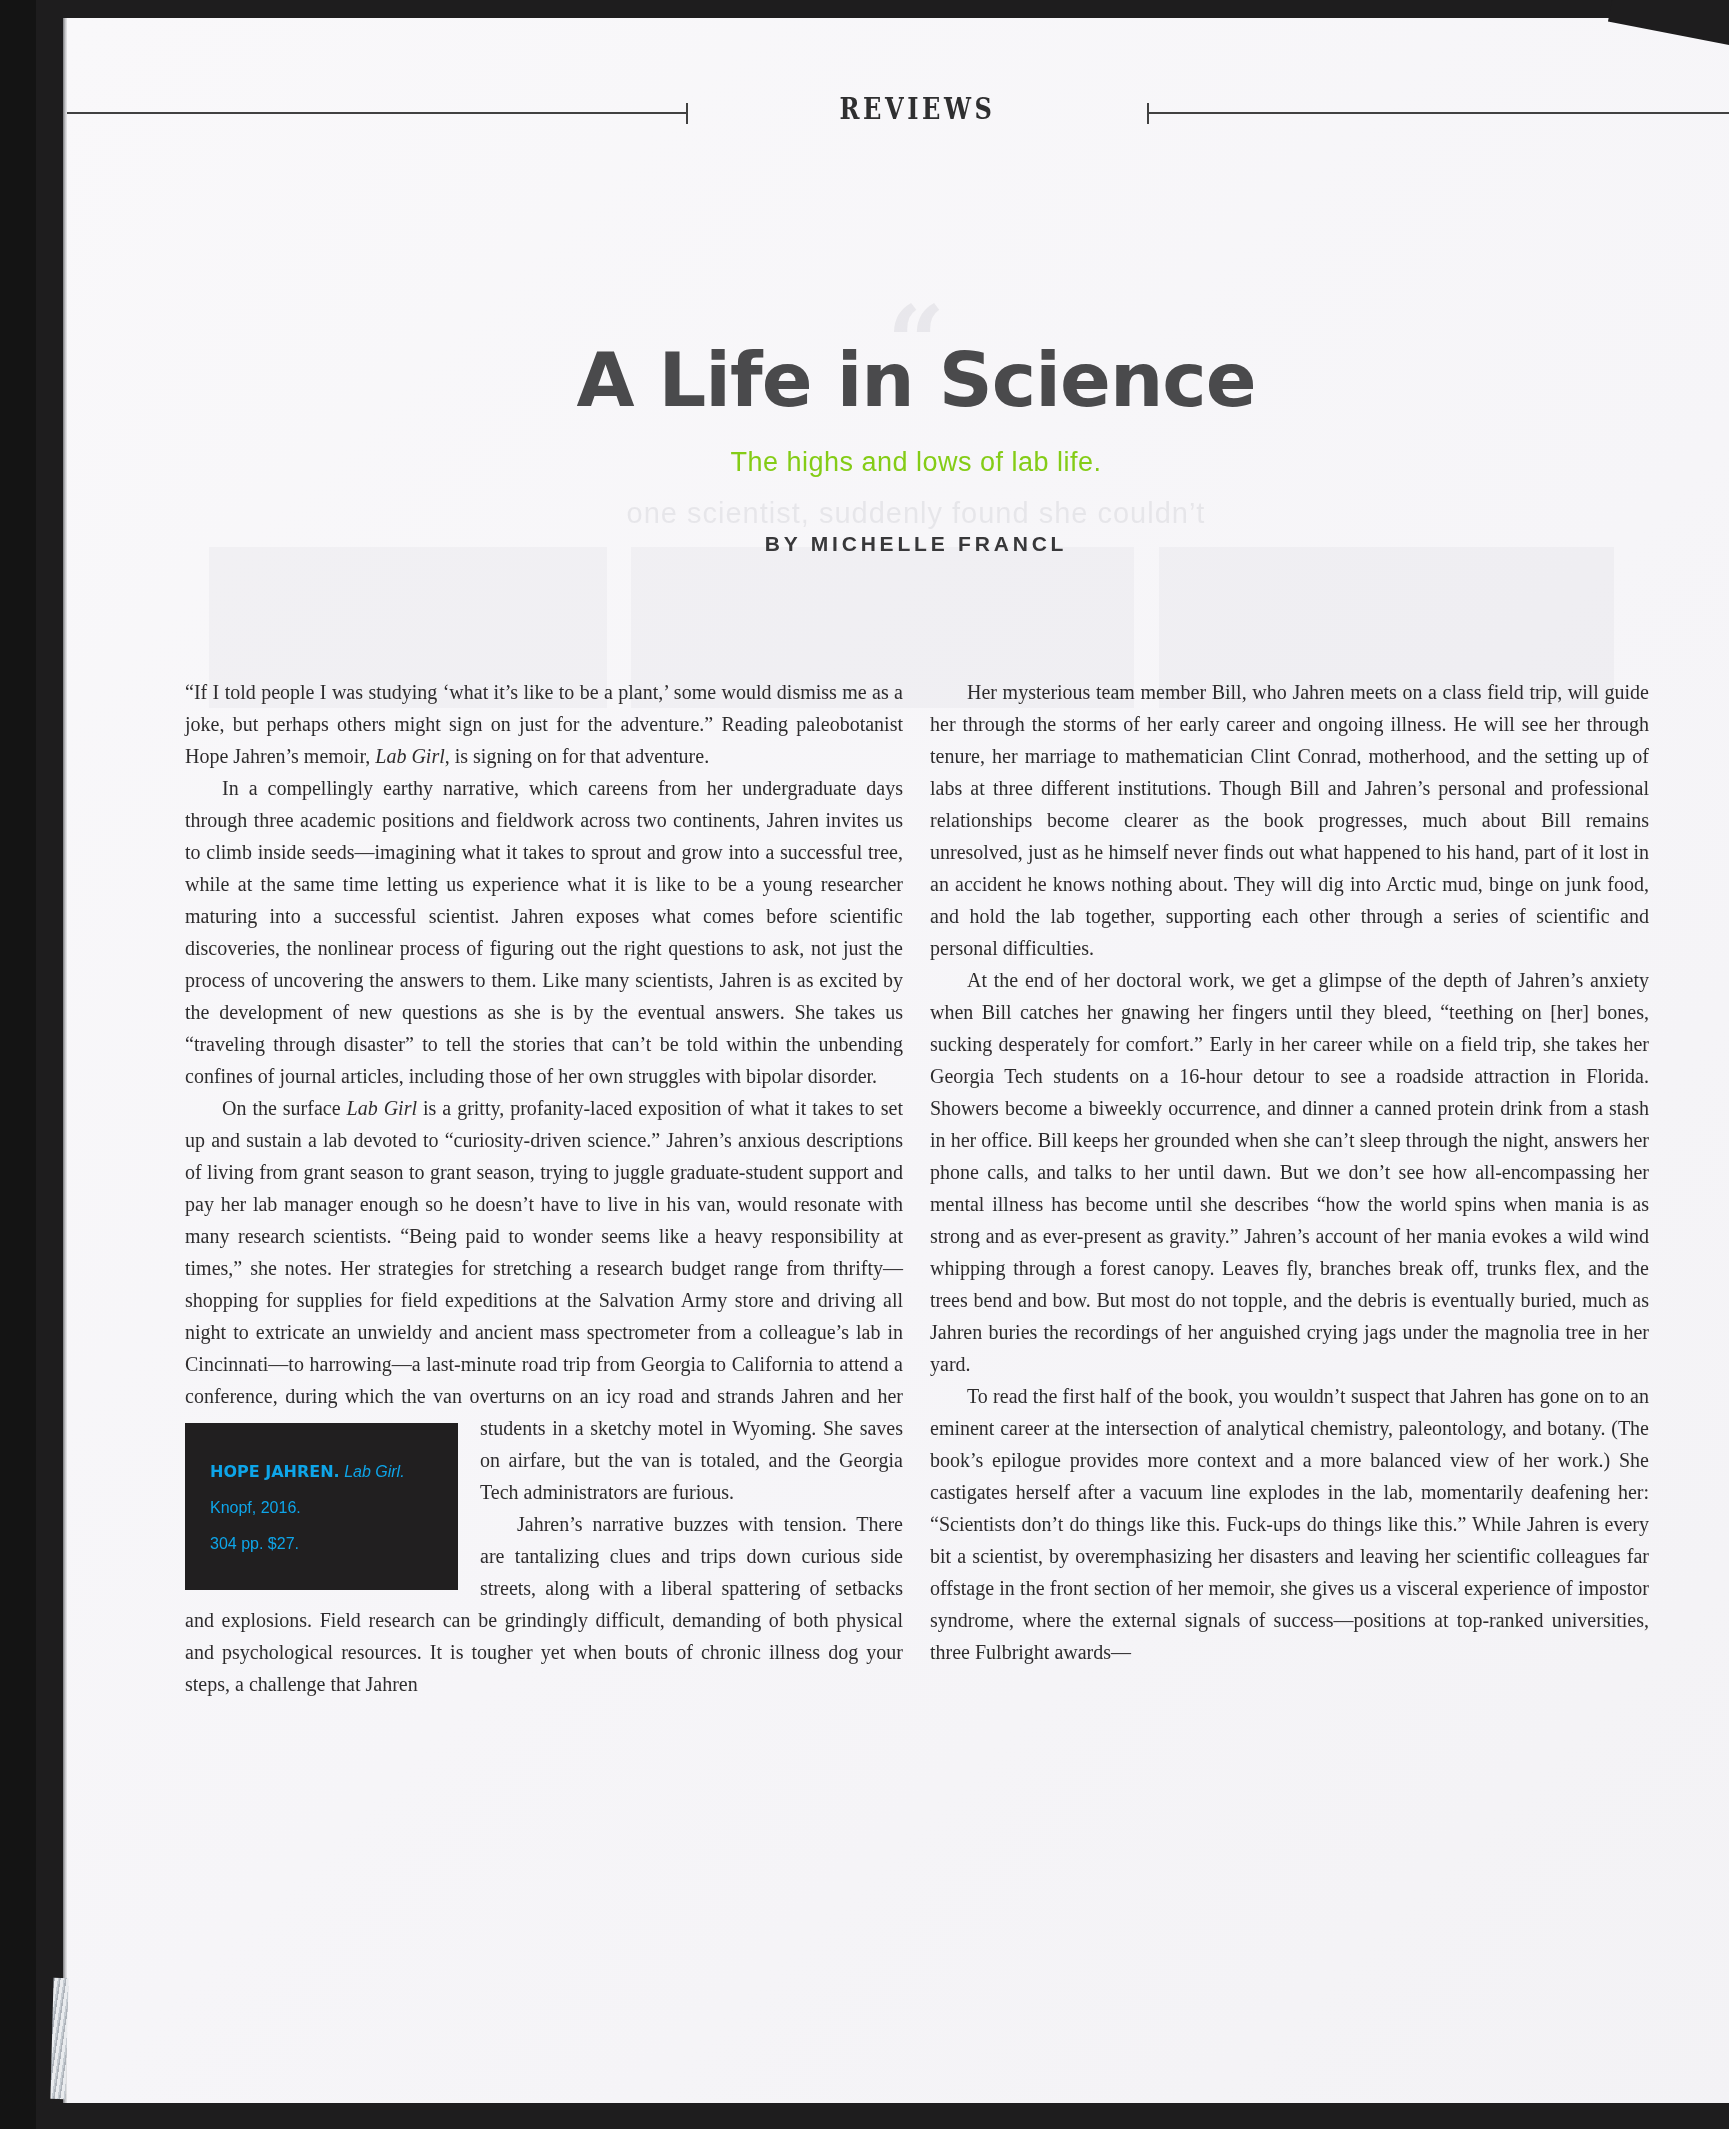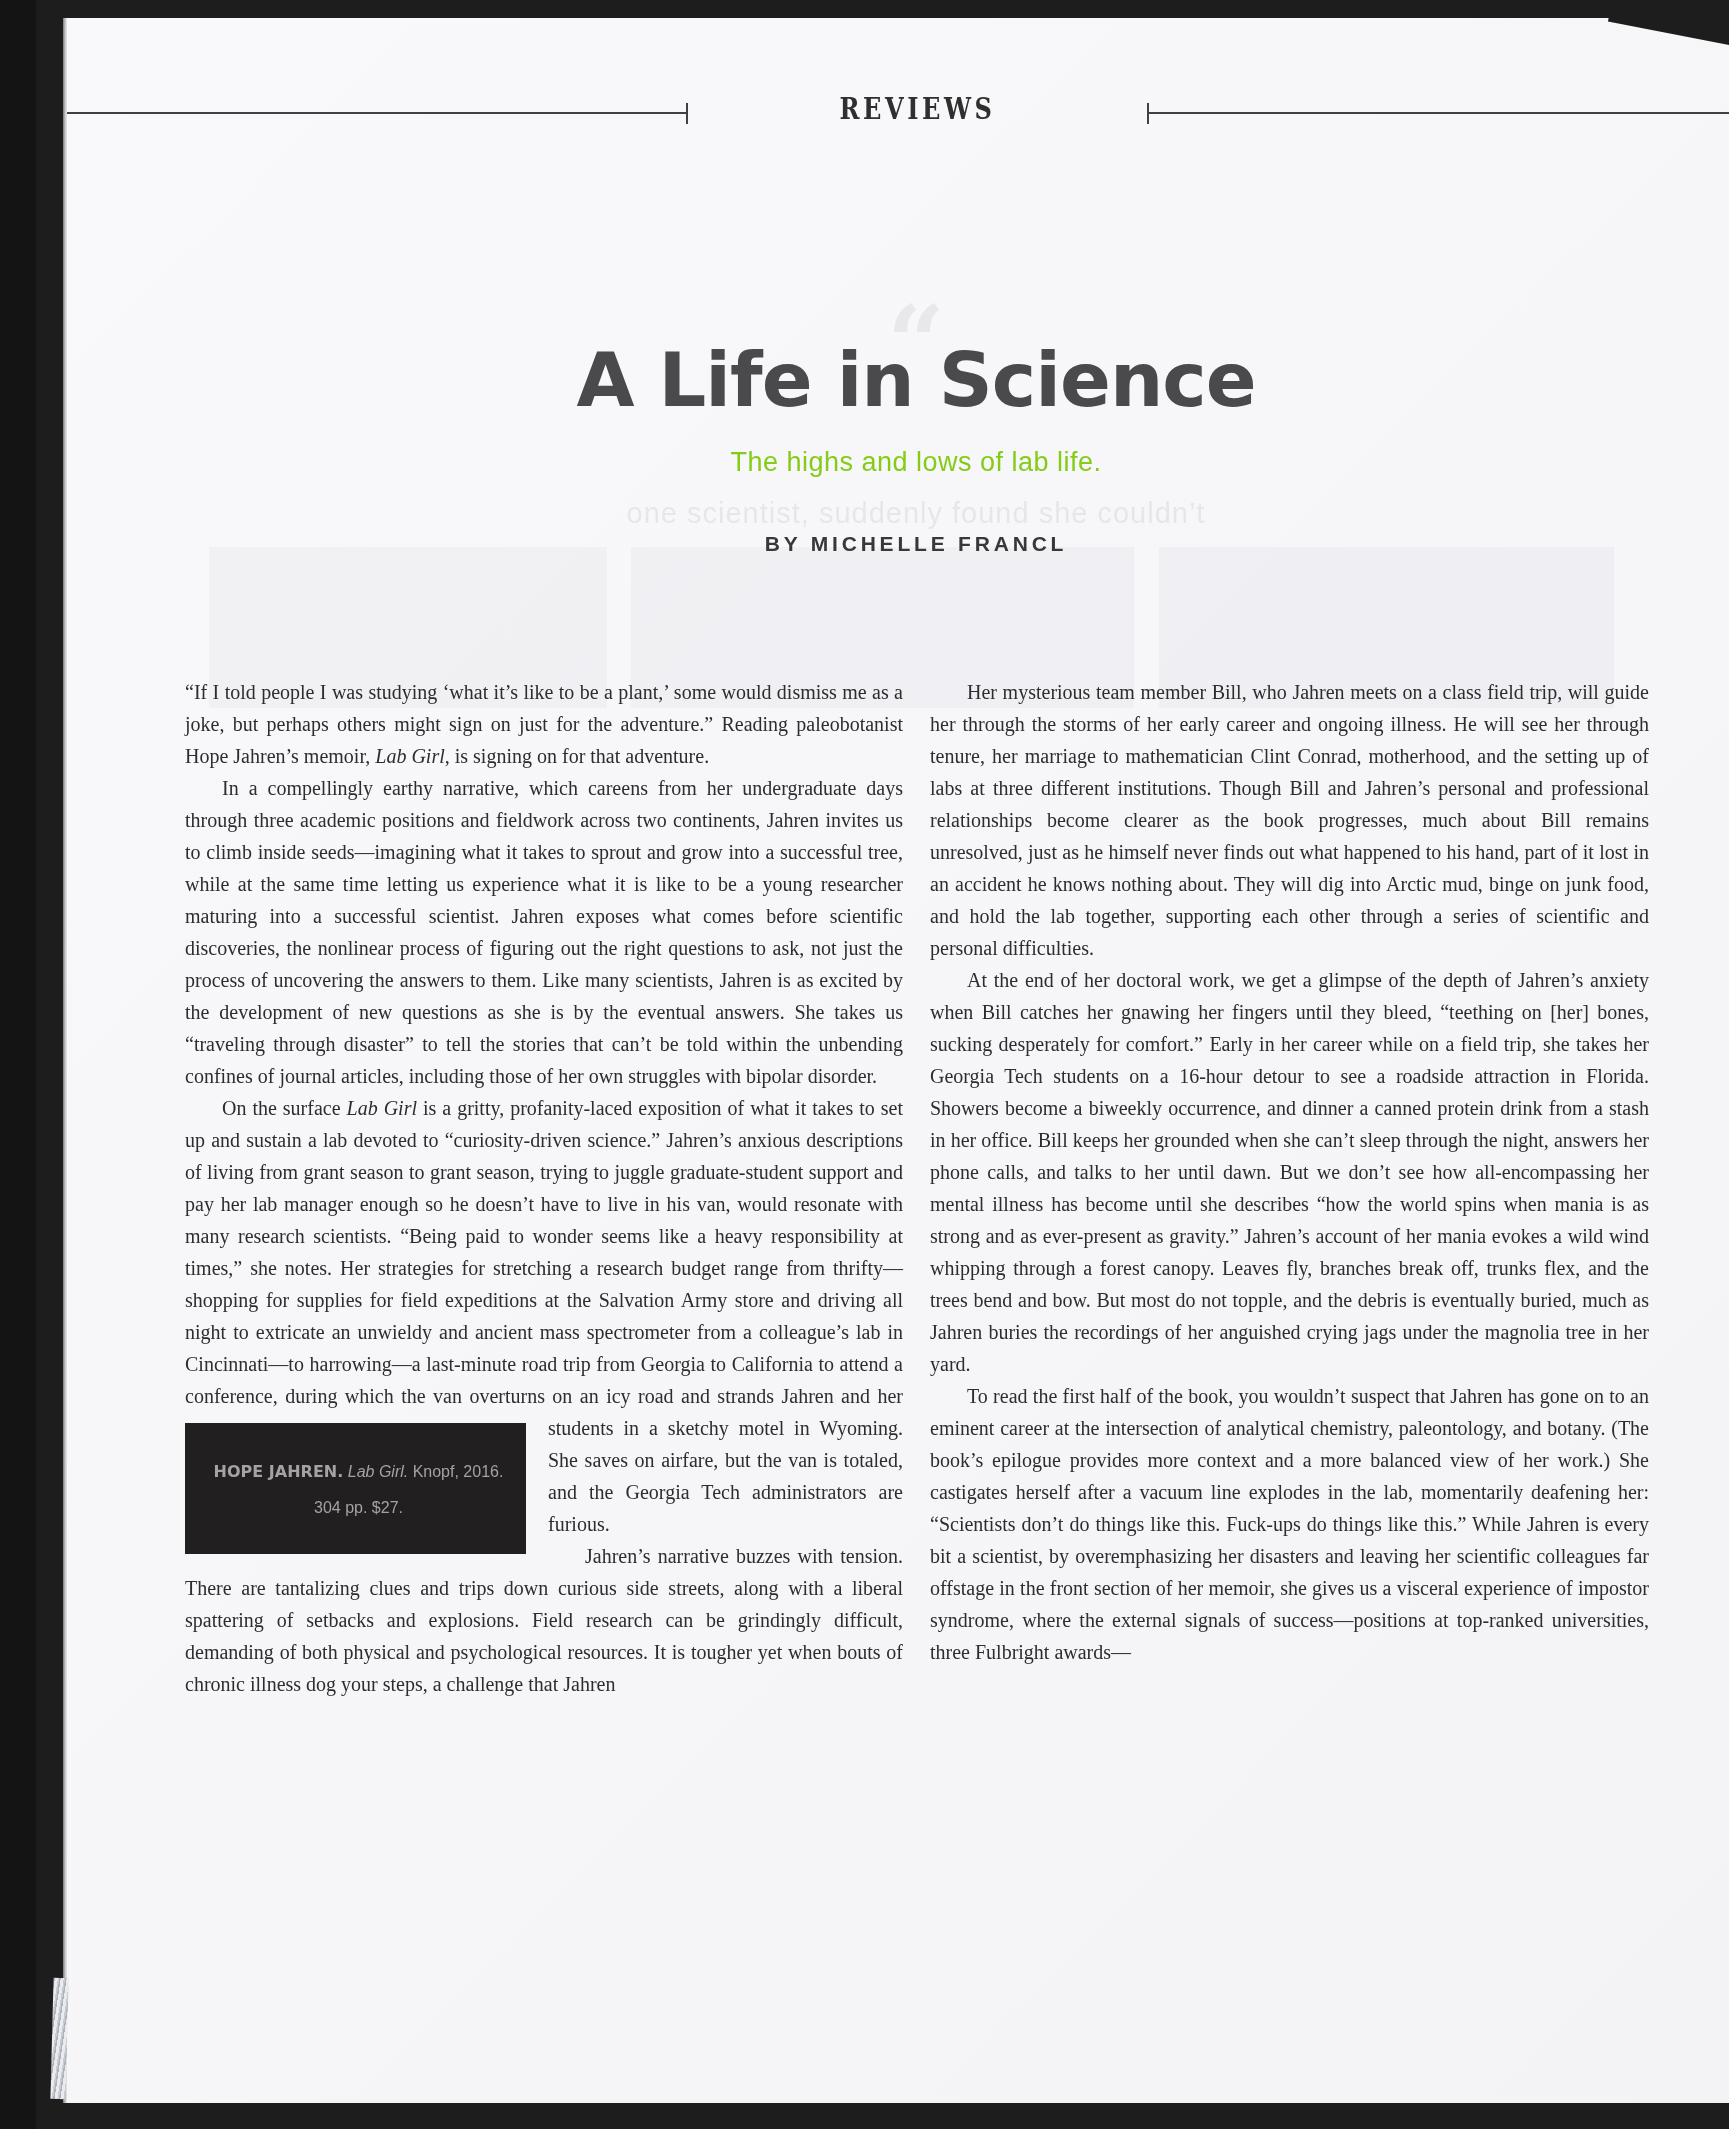--- a/index.html
+++ b/index.html
@@ -51,24 +51,24 @@
   .bleed.b3{left:1123px;top:547px;width:455px;height:161px;}
   
   .col{position:absolute;top:676px;font-family:"Liberation Serif",serif;font-size:20px;
        line-height:32px;text-align:justify;color:#2e2c2d;}
   .col.left{left:149px;width:718px;}
   .col.right{left:894px;width:719px;}
   .col p{margin:0;}
   .col p.indent{text-indent:37px;}
   .col em{font-style:italic;}
   
-  .book-box{float:left;width:341px;box-sizing:border-box;margin:10.5px 22px 12.5px 0;
-       background:#211f20;color:#a3a3a3;padding:31px 19px 28px 25px;
+  .book-box{float:left;width:273px;box-sizing:border-box;margin:10.5px 22px 12.5px 0;
+       background:#211f20;color:#0ea5e9;padding:31px 19px 28px 25px;
        font-family:"Liberation Sans",sans-serif;font-size:16px;line-height:36px;
-       text-align:center;text-indent:0;white-space:pre-line;font-weight:400;}
+       text-align:left;text-indent:0;white-space:pre-line;font-weight:400;}
   .book-box strong{font-family:"DejaVu Sans",sans-serif;font-weight:700;letter-spacing:0;}
   .book-box em{font-style:italic;}
   
   .footer{position:absolute;left:151px;top:2006px;display:flex;align-items:baseline;}
   .page-number{font-family:"DejaVu Sans",sans-serif;font-weight:700;font-size:24px;color:#2c2c2d;}
   .magazine-name{font-family:"Liberation Serif",serif;font-size:24px;color:#2f2f30;
        letter-spacing:1.9px;margin-left:42px;}
   .footer-divider{width:1.4px;height:37px;background:#4a4a4c;align-self:center;margin-left:20px;}
   .issue-label{font-family:"Liberation Sans",sans-serif;font-size:17.7px;color:#3c3c3e;
        letter-spacing:2.4px;margin-left:21px;}

